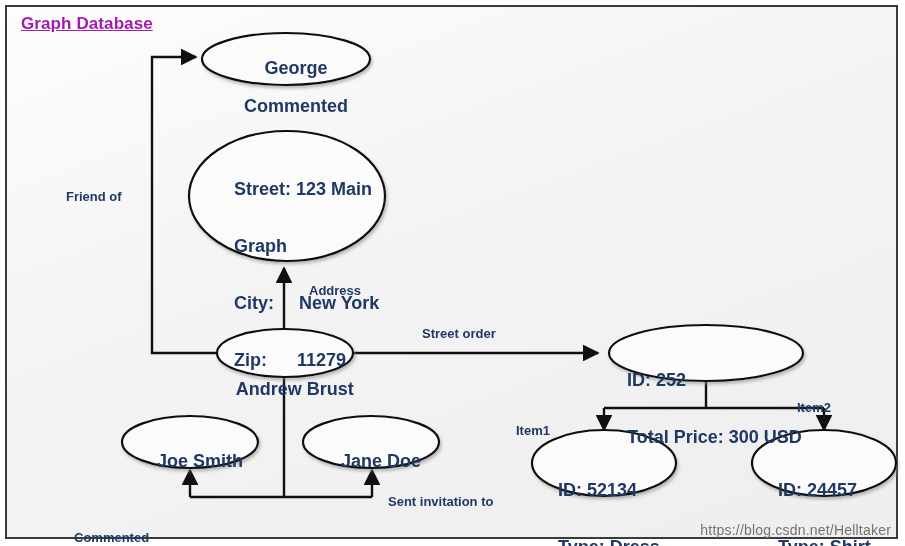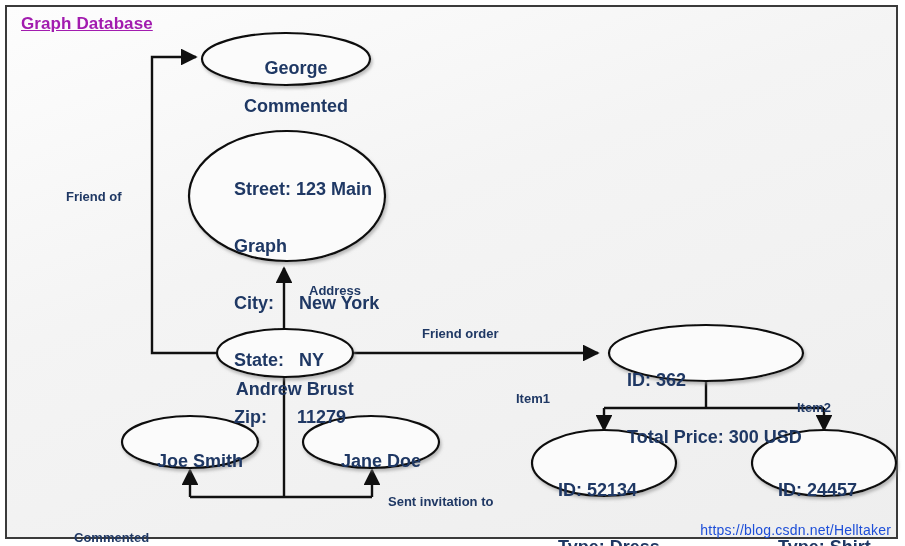--- a/index.html
+++ b/index.html
@@ -60,21 +60,21 @@
     color: #1f3864;
     font-weight: bold;
     font-size: 13px;
     line-height: 18px;
     white-space: pre;
   }
   .watermark {
     position: absolute;
     right: 14px;
     bottom: 8px;
-    color: #1d4ed8;
+    color: #737373;
     font-size: 14px;
     font-family: "Liberation Sans", sans-serif;
     letter-spacing: 0.2px;
     white-space: nowrap;
   }
   .kv-row {
     display: block;
   }
 </style>
 </head>
@@ -144,30 +144,29 @@
 
   <div class="node-label centered" style="left:206px; top:40px; width:160px;">
     <span>George</span><br>
     <span>Commented</span>
   </div>
 
   <div class="node-label" style="left:218px; top:142px; width:190px;margin-left:16px;">
     <span class="kv-row">Street: 123 Main</span>
     <span class="kv-row">Graph</span>
     <span class="kv-row">City:     New York</span>
-    <span class="kv-row">State:   NY</span>
     <span class="kv-row">Zip:      11279</span>
   </div>
 
   <div class="node-label centered" style="left:215px; top:361px; width:140px;">
     <span>Andrew Brust</span>
   </div>
 
   <div class="node-label" style="left:627px; top:333px; width:190px;">
-    <span class="kv-row">ID: 362</span>
+    <span class="kv-row">ID: 252</span>
     <span class="kv-row">Total Price: 300 USD</span>
   </div>
 
   <div class="node-label" style="left:558px; top:443px; width:150px;">
     <span class="kv-row">ID: 52134</span>
     <span class="kv-row">Type: Dress</span>
     
   </div>
 
   <div class="node-label" style="left:778px; top:443px; width:150px;">
@@ -181,23 +180,23 @@
   </div>
 
   <div class="node-label centered" style="left:306px; top:433px; width:130px;">
     <span>Jane Doe</span>
   </div>
 
   <div class="edge-label" style="left:66px; top:188px;">Friend of</div>
 
   <div class="edge-label" style="left:309px; top:272px;margin-top:10px;">Address</div>
 
-  <div class="edge-label" style="left:422px; top:325px;">Friend order</div>
-
-  <div class="edge-label" style="left:516px; top:390px;text-align:center;">Item1</div>
+  <div class="edge-label" style="left:422px; top:325px;">Street order</div>
+
+  <div class="edge-label" style="left:516px; top:422px;text-align:center;">Item1</div>
 
   <div class="edge-label" style="left:797px; top:399px;">Item2</div>
 
   <div class="edge-label" style="left:74px; top:493px;">
     <span class="kv-row">Commented</span>
     
   </div>
 
   <div class="edge-label" style="left:388px; top:493px;">Sent invitation to</div>
 

